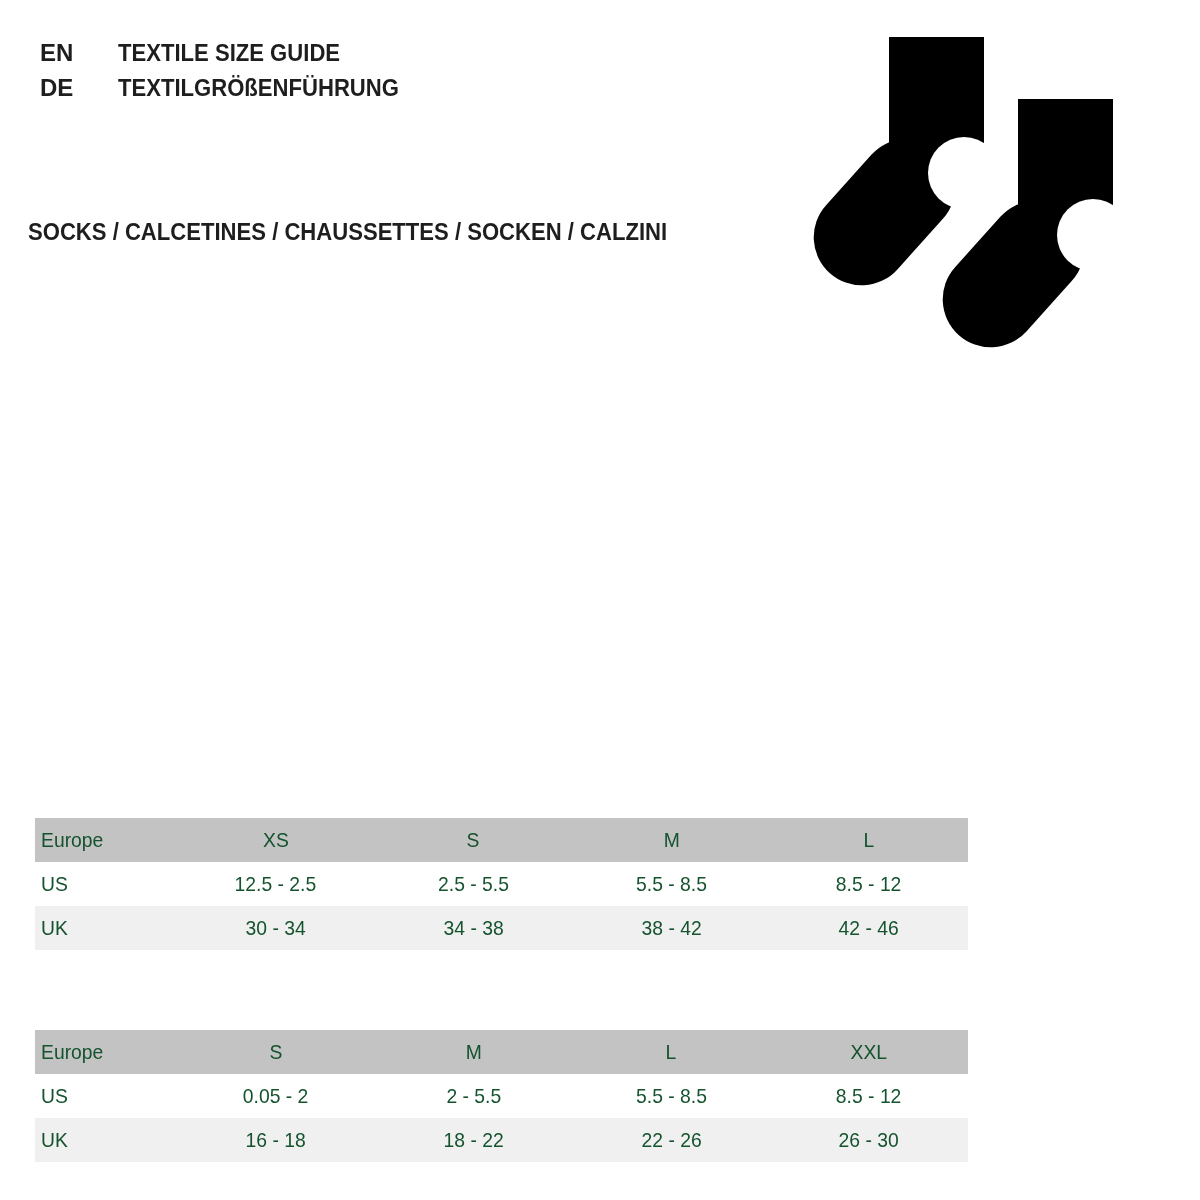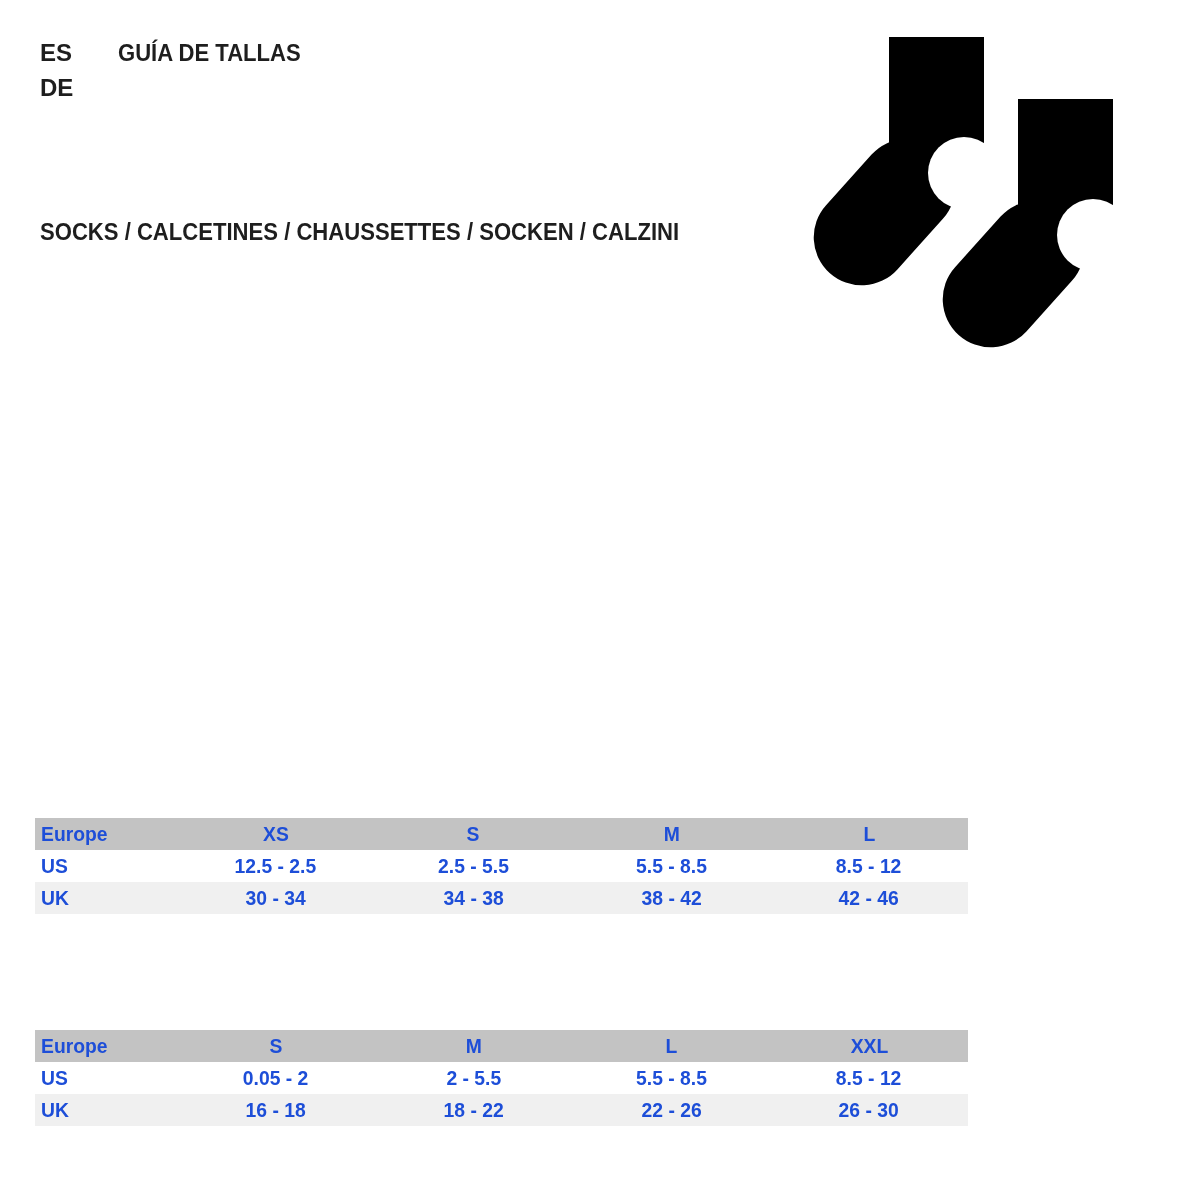--- a/index.html
+++ b/index.html
@@ -18,57 +18,58 @@
   .cond-c { display: inline-block; transform: scaleX(0.92); transform-origin: 50% 50%; white-space: nowrap; }
 
   
   .lang-list { position: absolute; left: 40px; top: 36px; }
   .lang-row  { display: flex; height: 34.6px; line-height: 34.6px; font-size: 24px; }
   .lang-code { width: 78px; }
   .lang-label { flex: 1; }
 
   
   .category-heading {
-    position: absolute; left: 40px; top: 218px;
+    position: absolute; left: 28px; top: 218px;
     font-size: 24px; line-height: 28px;
   }
 
   
   .socks-icon { position: absolute; left: 780px; top: 30px; }
 
   
   .size-table { position: absolute; left: 35px; width: 933px; }
   .table-title { font-size: 22px; line-height: 24px; margin-bottom: 14px; color: #1a1a1a; }
   table { width: 100%; border-collapse: collapse; table-layout: fixed; }
   th, td {
-    height: 32px; padding: 0;
-    font-size: 21px; font-weight: bold; text-align: center;
-    color: #1d4ed8; vertical-align: middle;
+    height: 32px; padding: 6px;
+    font-size: 21px; font-weight: normal; text-align: center;
+    color: #14532d; vertical-align: middle;
   }
   col.label-col { width: 15.2%; }
   col.data-col  { width: 21.2%; }
   th.label-cell, td.label-cell { text-align: left; padding-left: 6px; }
   thead tr { background: #c3c3c3; }
   tr.alt   { background: #f0f0f0; }
 
   .table-man-woman { top: 818px; }
   .table-children  { top: 1030px; }
 </style>
 </head>
 <body>
 
 <div class="page">
 
   <div class="lang-list">
     <div class="lang-row">
-      <span class="lang-code">ES</span>
-      <span class="lang-label"><span class="cond">GUÍA DE TALLAS</span></span>
+      <span class="lang-code">EN</span>
+      <span class="lang-label"><span class="cond">TEXTILE SIZE GUIDE</span></span>
     </div>
     <div class="lang-row">
       <span class="lang-code">DE</span>
+      <span class="lang-label"><span class="cond">TEXTILGRÖßENFÜHRUNG</span></span>
     </div>
   </div>
 
   <div class="category-heading">
     <span class="cond">SOCKS / CALCETINES / CHAUSSETTES / SOCKEN / CALZINI</span>
   </div>
 
   <svg class="socks-icon" width="360" height="330" viewBox="0 0 360 330" aria-hidden="true">
     <defs>
       <g id="sock">

